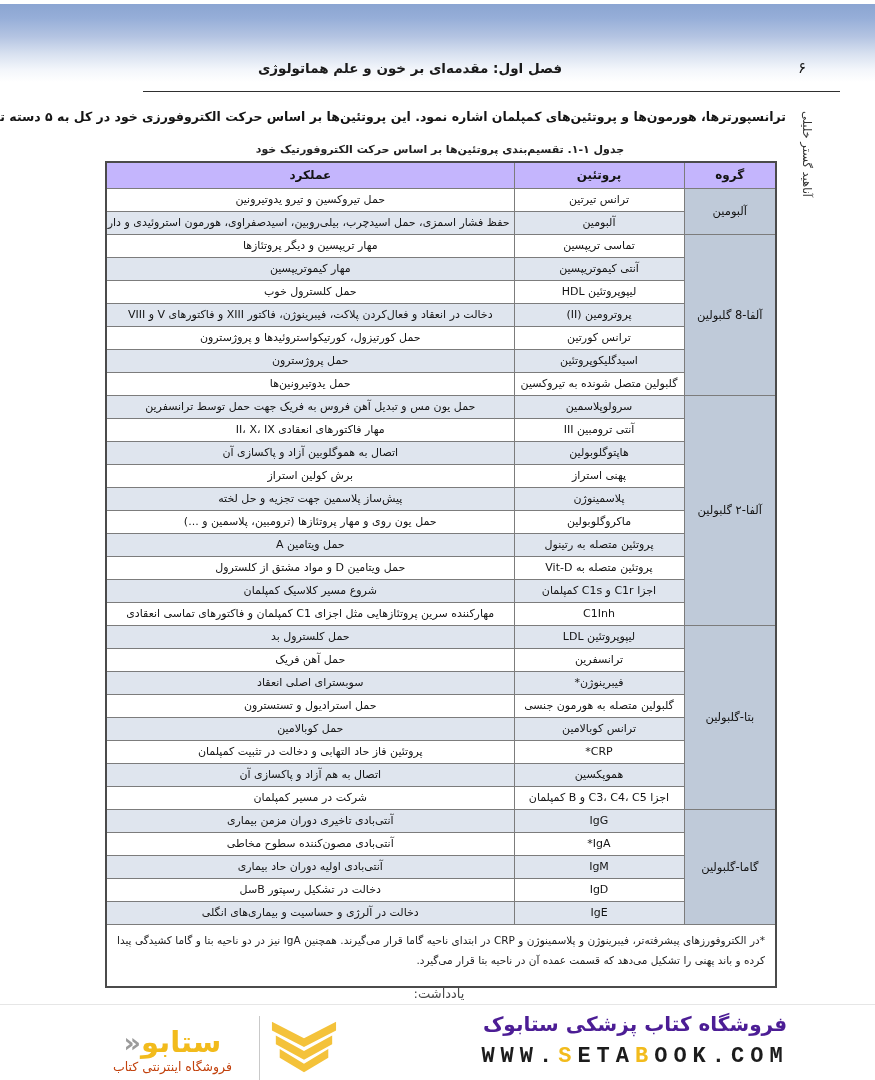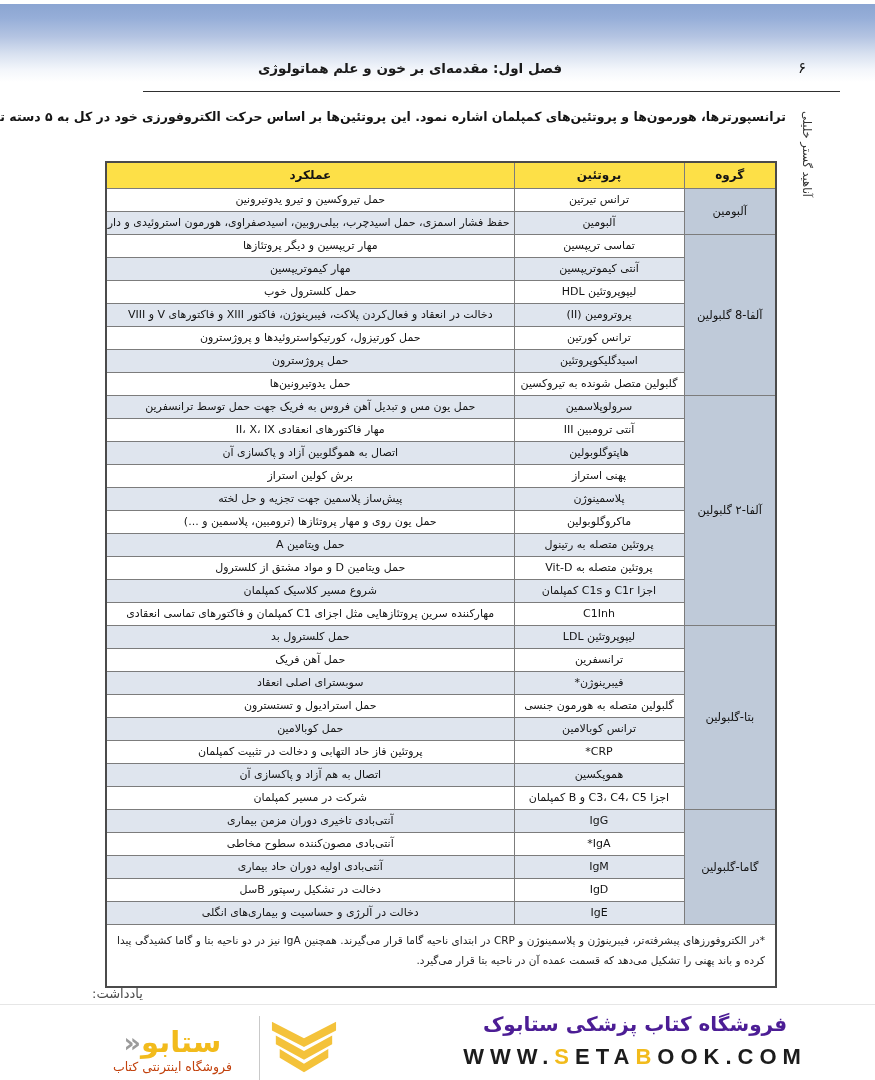--- a/index.html
+++ b/index.html
@@ -48,50 +48,50 @@
     border:2px solid #4b4b4b; background:#ffffff;
   }
   .protein-table col.c-group { width:92px; }
   .protein-table col.c-protein { width:170px; }
   .protein-table col.c-function { width:408px; }
   .protein-table th, .protein-table td {
     border:1px solid #7c7c7c; text-align:center; vertical-align:middle;
     color:#141414; overflow:hidden;
   }
   .protein-table th {
-    background:#fde047; font-size:12px; font-weight:bold; height:26px;
+    background:#c4b5fd; font-size:12px; font-weight:bold; height:26px;
   }
   .protein-table tbody tr { height:23px; }
   .protein-table tbody td { font-size:11px; padding:1px 4px; white-space:nowrap; }
   .protein-table tbody tr.alt td { background:#dfe5ee; }
   .protein-table td.group-cell {
     background:#bfcad9 !important; font-size:11.5px; white-space:normal; padding:1px 2px;
   }
   .protein-table td.footnote {
     white-space:normal; text-align:justify; direction:rtl;
     font-size:10.5px; line-height:1.95; padding:5px 10px 16px 10px; background:#ffffff;
     color:#1c1c1c;
   }
   .note-label {
-    position:absolute; left:92px; top:982px; width:694px; text-align:left;
+    position:absolute; left:92px; top:982px; width:694px; text-align:center;
     direction:rtl; font-size:13px; color:#4a4a4a;
   }
   
   .footer-rule {
     position:absolute; left:0; top:1000px; width:875px; height:0;
     border-top:1px solid #e6e6e6;
   }
   .store-title {
     position:absolute; left:435px; top:1008px; width:400px; text-align:center;
     direction:rtl; font-size:20px; font-weight:bold; color:#4c1d95;
   }
   .store-url {
     position:absolute; left:435px; top:1040px; width:400px; text-align:center;
     font-size:22px; font-weight:bold; letter-spacing:6px; color:#1c1c1c;
-    font-family:Liberation Sans, sans-serif;
+    font-family:Liberation Mono, monospace;
   }
   .store-url .accent { color:#f2bb1c; }
   .logo-wordmark {
     position:absolute; left:95px; top:1020px; width:155px; text-align:center;
     direction:rtl; font-size:29px; font-weight:bold; color:#f2bb1c; line-height:1.3;
   }
   .logo-wordmark .wm-mark { color:#9b9b9b; font-size:27px; font-weight:bold; }
   .logo-tagline {
     position:absolute; left:95px; top:1055px; width:155px; text-align:center;
     direction:rtl; font-size:12.5px; color:#c2410c;
@@ -109,20 +109,21 @@
   <div class="top-gradient"></div>
 
   <div class="chapter-title">فصل اول: مقدمه‌ای بر خون و علم هماتولوژی</div>
   <div class="page-number">۶</div>
   <div class="header-rule"></div>
 
   <div class="side-credit">آناهید گستر خلیلی</div>
 
   <div class="intro">ترانسپورترها، هورمون‌ها و پروتئین‌های کمپلمان اشاره نمود. این پروتئین‌ها بر اساس حرکت الکتروفورزی خود در کل به ۵ دسته تقسیم می‌شوند:</div>
 
+  <div class="table-caption">جدول ۱-۱. تقسیم‌بندی پروتئین‌ها بر اساس حرکت الکتروفورتیک خود</div>
 
   <table class="protein-table">
     <colgroup>
       <col class="c-group">
         <col class="c-protein">
         <col class="c-function">
     </colgroup>
     <thead>
       <tr>
         <th>گروه</th>

